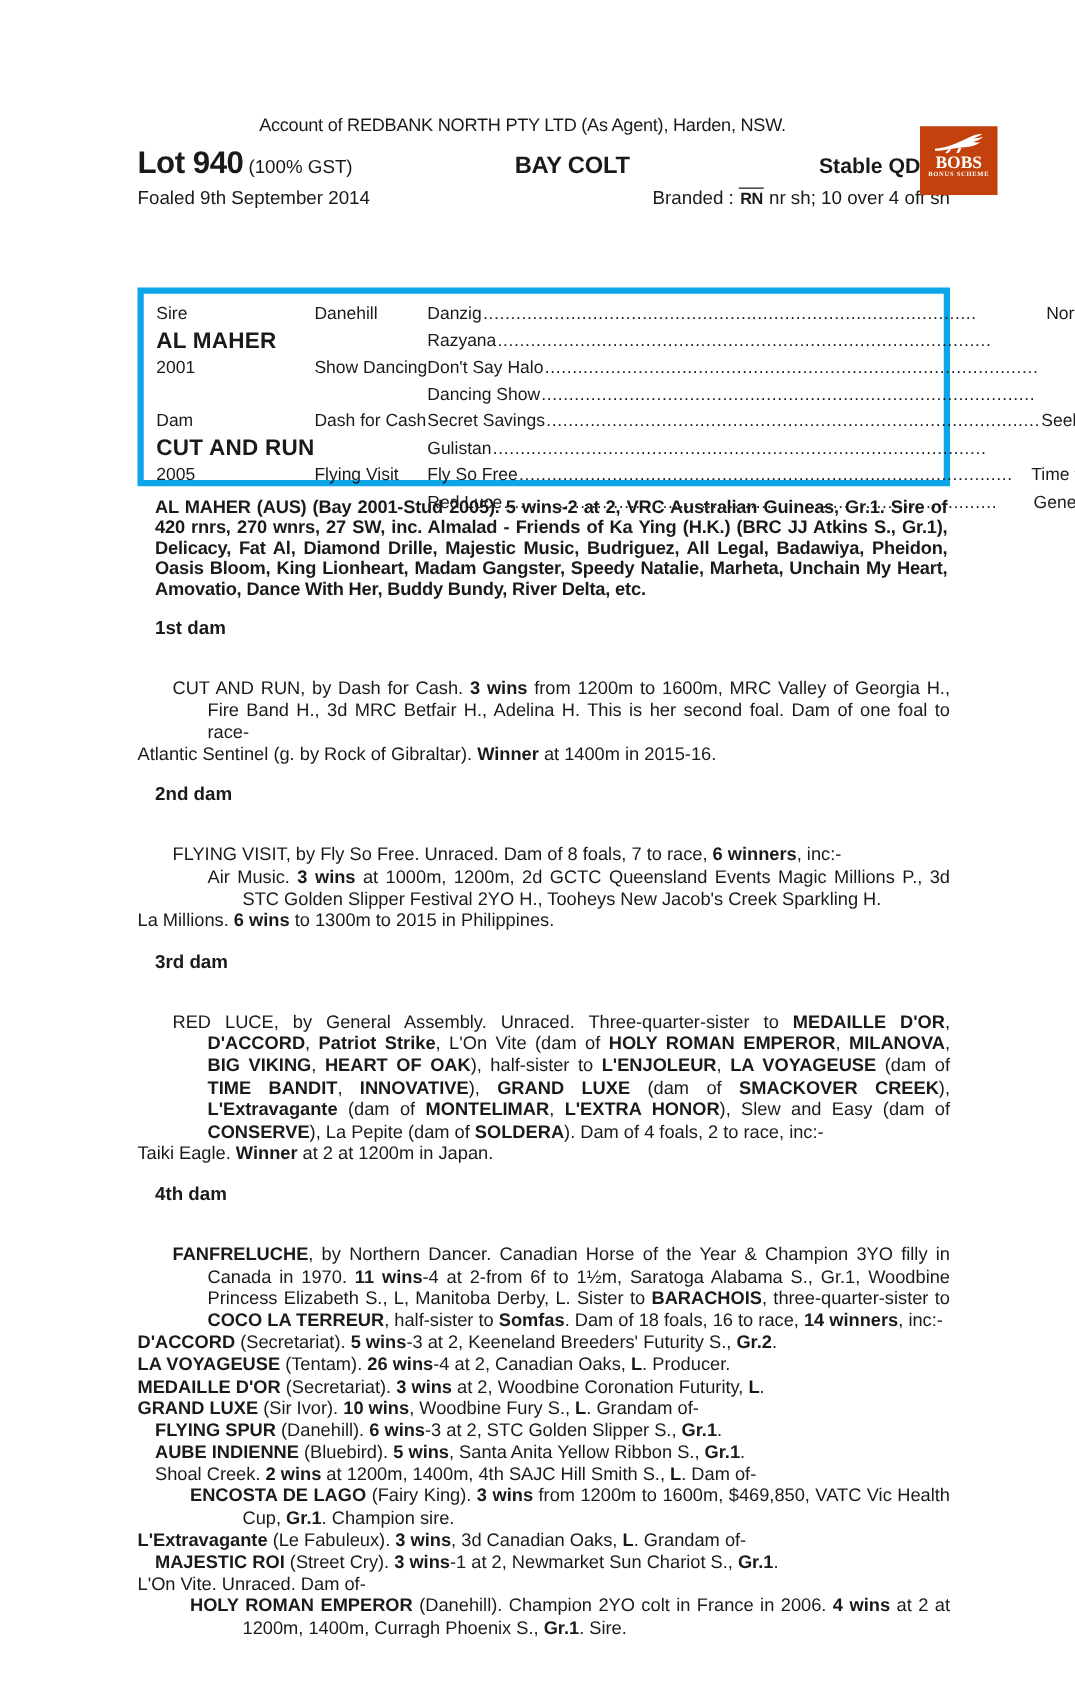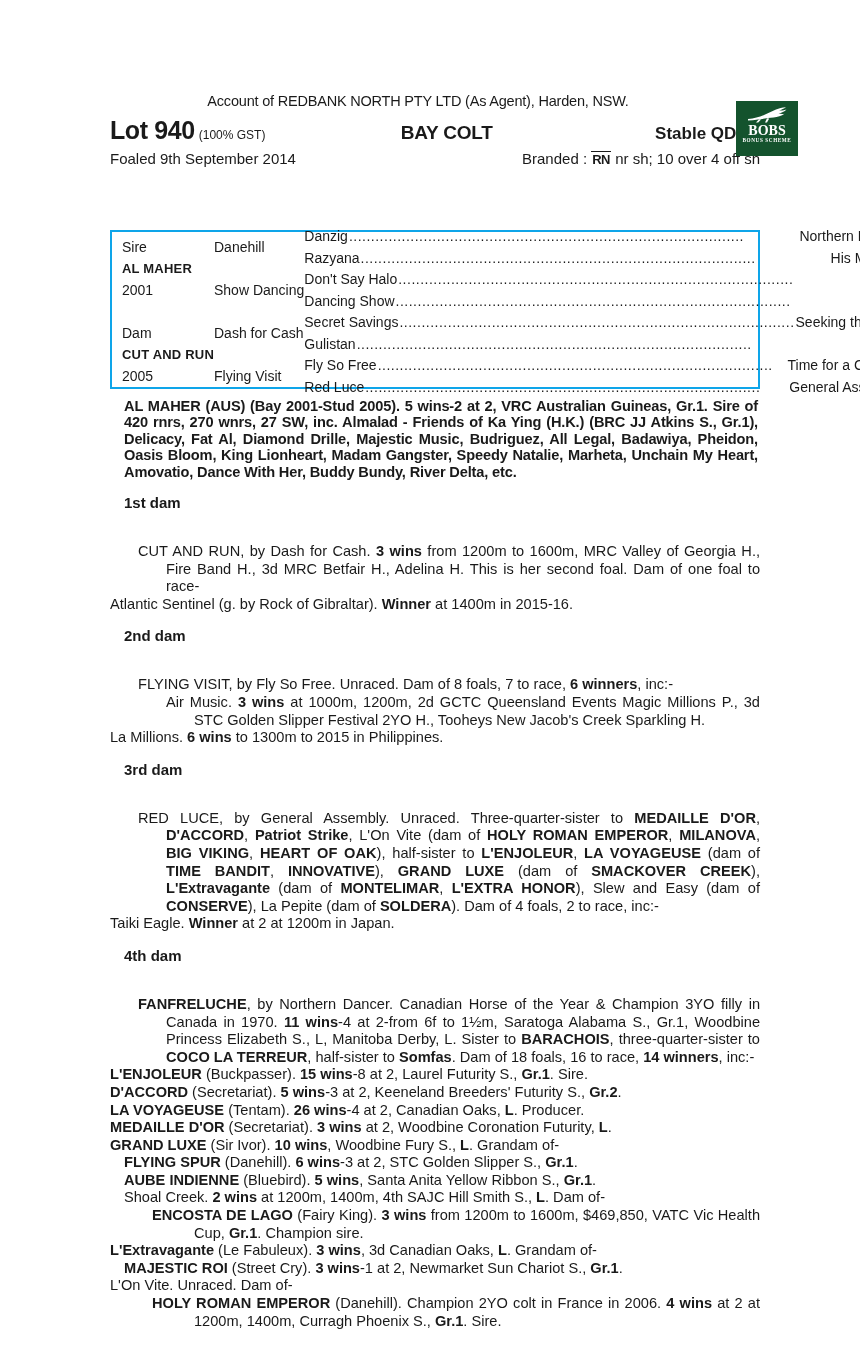--- a/index.html
+++ b/index.html
@@ -26,21 +26,21 @@
   .header-zone {
     position: relative;
     height: 130px;
   }
   .bobs-logo {
     position: absolute;
     right: -38px;
     top: 8px;
     width: 62px;
     height: 55px;
-    background: #14532d;
+    background: #c2410c;
     color: #ffffff;
     text-align: center;
     overflow: hidden;
   }
   .bobs-logo svg { display:block; margin: 5px auto 0; }
   .bobs-word {
     font-family: "Liberation Serif", serif;
     font-weight: bold;
     font-size: 14px;
     line-height: 13px;
@@ -69,21 +69,21 @@
     display: flex;
     align-items: baseline;
     margin-top: 7px;
   }
   .lot-number {
     font-weight: bold;
     font-size: 25px;
     letter-spacing: -0.4px;
   }
   .gst {
-    font-size: 12px;
+    font-size: 15px;
     margin-left: 4px;
   }
   .colour-sex {
     font-weight: bold;
     font-size: 19px;
     letter-spacing: -0.2px;
     margin-left: auto;
     margin-right: auto;
     padding-left: 54px;
   }
@@ -104,38 +104,37 @@
   .brand-mark {
     font-weight: bold;
     font-size: 13px;
     border-top: 1.6px solid #1a1a1a;
     padding: 0 1px;
     letter-spacing: -0.5px;
   }
 
   
   .ped-table {
-    border: 2px solid #0ea5e9;
+    border: 5px solid #0ea5e9;
     margin-top: 7px;
     height: 159px;
     box-sizing: border-box;
     display: flex;
     padding: 5px 0 0 0;
     font-size: 14px;
-    align-items: center;
   }
   .ped-col {
     box-sizing: border-box;
   }
   .col-1 { width: 150px; padding-left: 10px; }
   .col-2 { width: 208px; }
   .col-3 { flex: 1; padding-right: 8px; }
 
   .ped-line { height: 21.5px; line-height: 21.5px; white-space: nowrap; overflow: hidden; }
-  .ped-name-bold { font-weight: bold; font-size: 13px; letter-spacing: 0.2px; }
+  .ped-name-bold { font-weight: bold; font-size: 18px; letter-spacing: 0.2px; }
 
   .dotrow {
     display: flex;
     align-items: baseline;
     width: 100%;
   }
   .dotrow .lft { white-space: nowrap; }
   .dotrow .dots {
     flex: 1 1 auto;
     overflow: hidden;
@@ -308,21 +307,20 @@
         <div class="pedpara lvl1"><span>La Millions. </span><b>6 wins</b><span> to 1300m to 2015 in Philippines.</span></div>
       </div>
       <div class="dam-section">
         <div class="dam-head">3rd dam</div>
         <div class="pedpara lvl2"><span>RED LUCE, by General Assembly. Unraced. Three-quarter-sister to </span><b>MEDAILLE D'OR</b><span>, </span><b>D'ACCORD</b><span>, </span><b>Patriot Strike</b><span>, L'On Vite (dam of </span><b>HOLY ROMAN EMPEROR</b><span>, </span><b>MILANOVA</b><span>, </span><b>BIG VIKING</b><span>, </span><b>HEART OF OAK</b><span>), half-sister to </span><b>L'ENJOLEUR</b><span>, </span><b>LA VOYAGEUSE</b><span> (dam of </span><b>TIME BANDIT</b><span>, </span><b>INNOVATIVE</b><span>), </span><b>GRAND LUXE</b><span> (dam of </span><b>SMACKOVER CREEK</b><span>), </span><b>L'Extravagante</b><span> (dam of </span><b>MONTELIMAR</b><span>, </span><b>L'EXTRA HONOR</b><span>), Slew and Easy (dam of </span><b>CONSERVE</b><span>), La Pepite (dam of </span><b>SOLDERA</b><span>). Dam of 4 foals, 2 to race, inc:-</span></div>
         <div class="pedpara lvl1"><span>Taiki Eagle. </span><b>Winner</b><span> at 2 at 1200m in Japan.</span></div>
       </div>
       <div class="dam-section">
         <div class="dam-head">4th dam</div>
         <div class="pedpara lvl2"><b>FANFRELUCHE</b><span>, by Northern Dancer. Canadian Horse of the Year &amp; Champion 3YO filly in Canada in 1970. </span><b>11 wins</b><span>-4 at 2-from 6f to 1½m, Saratoga Alabama S., Gr.1, Woodbine Princess Elizabeth S., L, Manitoba Derby, L. Sister to </span><b>BARACHOIS</b><span>, three-quarter-sister to </span><b>COCO LA TERREUR</b><span>, half-sister to </span><b>Somfas</b><span>. Dam of 18 foals, 16 to race, </span><b>14 winners</b><span>, inc:-</span></div>
-        <div class="pedpara lvl1 nojust"><b>L'ENJOLEUR</b><span> (Buckpasser). </span><b>15 wins</b><span>-8 at 2, Laurel Futurity S., </span><b>Gr.1</b><span>. Sire.</span></div>
         <div class="pedpara lvl1 nojust"><b>D'ACCORD</b><span> (Secretariat). </span><b>5 wins</b><span>-3 at 2, Keeneland Breeders' Futurity S., </span><b>Gr.2</b><span>.</span></div>
         <div class="pedpara lvl1 nojust"><b>LA VOYAGEUSE</b><span> (Tentam). </span><b>26 wins</b><span>-4 at 2, Canadian Oaks, </span><b>L</b><span>. Producer.</span></div>
         <div class="pedpara lvl1 nojust"><b>MEDAILLE D'OR</b><span> (Secretariat). </span><b>3 wins</b><span> at 2, Woodbine Coronation Futurity, </span><b>L</b><span>.</span></div>
         <div class="pedpara lvl1 nojust"><b>GRAND LUXE</b><span> (Sir Ivor). </span><b>10 wins</b><span>, Woodbine Fury S., </span><b>L</b><span>. Grandam of-</span></div>
         <div class="pedpara lvl-prog nojust"><b>FLYING SPUR</b><span> (Danehill). </span><b>6 wins</b><span>-3 at 2, STC Golden Slipper S., </span><b>Gr.1</b><span>.</span></div>
         <div class="pedpara lvl-prog nojust"><b>AUBE INDIENNE</b><span> (Bluebird). </span><b>5 wins</b><span>, Santa Anita Yellow Ribbon S., </span><b>Gr.1</b><span>.</span></div>
         <div class="pedpara lvl-prog nojust"><span>Shoal Creek. </span><b>2 wins</b><span> at 1200m, 1400m, 4th SAJC Hill Smith S., </span><b>L</b><span>. Dam of-</span></div>
         <div class="pedpara lvl-prog2"><b>ENCOSTA DE LAGO</b><span> (Fairy King). </span><b>3 wins</b><span> from 1200m to 1600m, $469,850, VATC Vic Health Cup, </span><b>Gr.1</b><span>. Champion sire.</span></div>
         <div class="pedpara lvl1 nojust"><b>L'Extravagante</b><span> (Le Fabuleux). </span><b>3 wins</b><span>, 3d Canadian Oaks, </span><b>L</b><span>. Grandam of-</span></div>
         <div class="pedpara lvl-prog nojust"><b>MAJESTIC ROI</b><span> (Street Cry). </span><b>3 wins</b><span>-1 at 2, Newmarket Sun Chariot S., </span><b>Gr.1</b><span>.</span></div>

